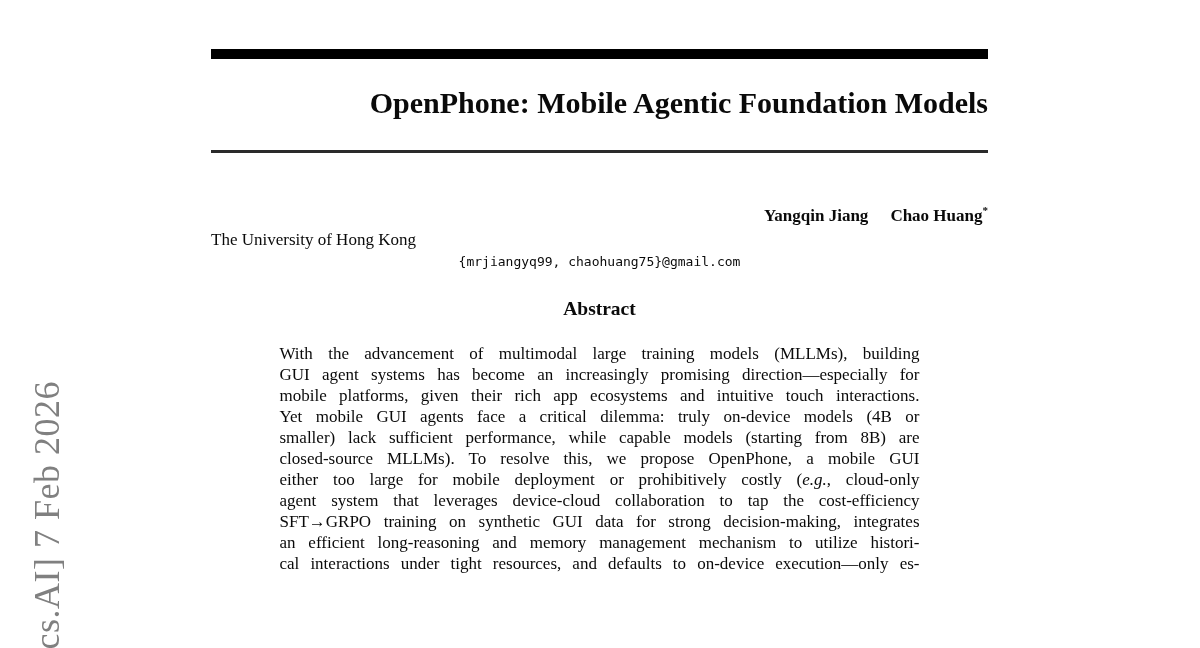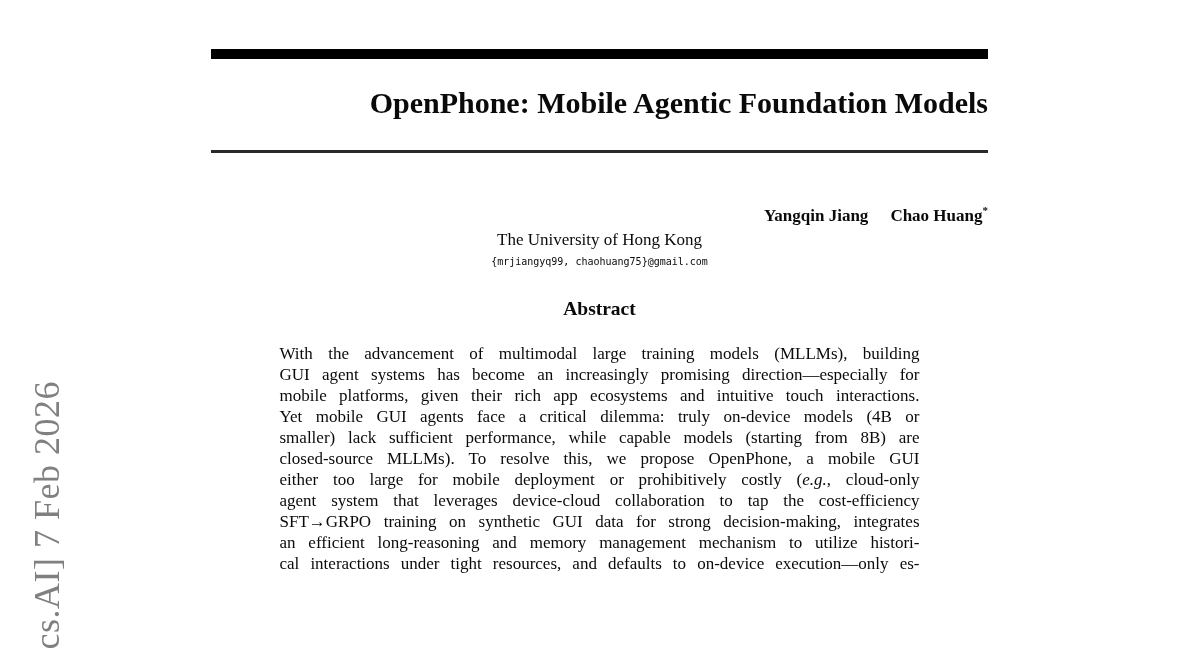--- a/index.html
+++ b/index.html
@@ -61,28 +61,27 @@
     display: inline-block;
     width: 22px;
   }
   .author-mark {
     font-size: 11px;
     vertical-align: super;
     line-height: 0;
   }
   .affiliation-line {
     margin-top: 2px;
-    text-align: center;
     font-size: 17px;
     line-height: 22px;
   }
   .email-line {
     text-align: center;
     font-family: "DejaVu Sans Mono", "Liberation Mono", monospace;
-    font-size: 10px;
+    font-size: 13px;
     line-height: 21px;
   }
   .abstract-heading {
     margin-top: 25px;
     text-align: center;
     font-weight: bold;
     font-size: 19.5px;
     line-height: 24px;
   }
   .abstract-body {

